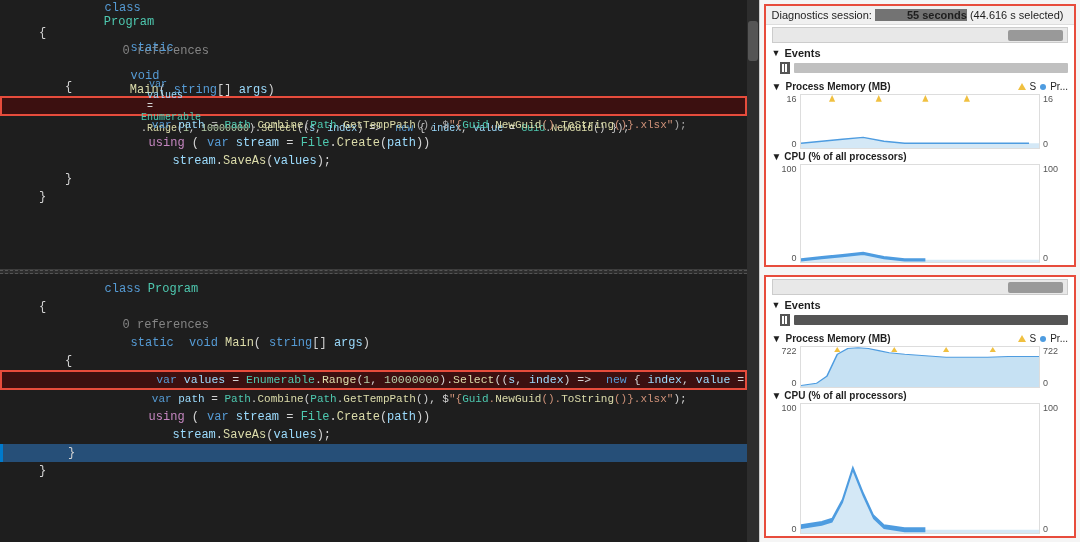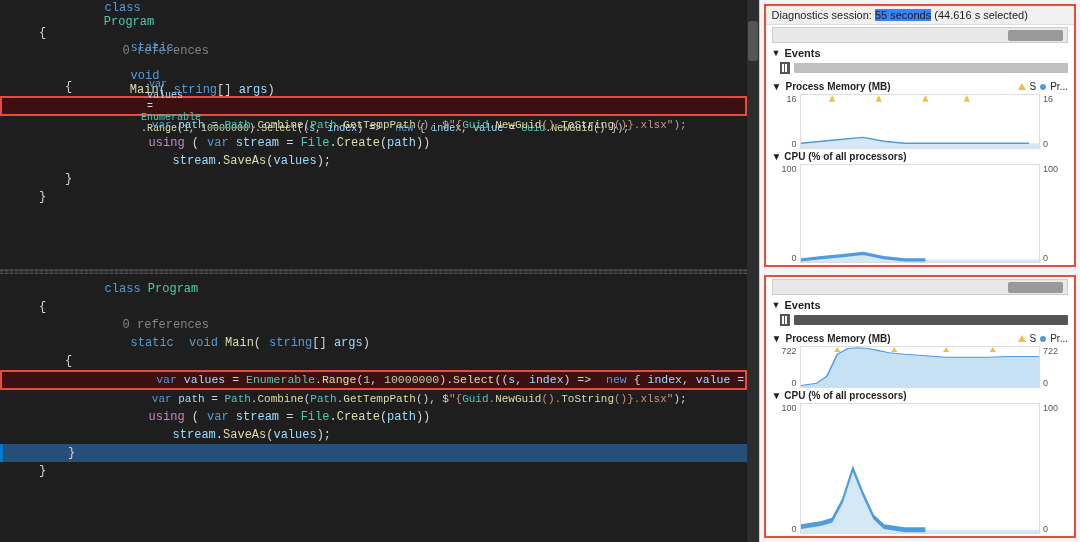--- a/index.html
+++ b/index.html
@@ -87,22 +87,23 @@
     }
     .diag-header {
       background: #f0f0f0;
       padding: 3px 6px;
       font-size: 11px;
       color: #1e1e1e;
       border-bottom: 1px solid #ddd;
       flex-shrink: 0;
     }
     .diag-header span.highlight-session {
-      background: #3b82f6;
-      font-weight: normal;
+      background: #737373;
+      font-weight: bold;
+      padding-left: 32px;
     }
     .section-label {
       display: flex;
       align-items: center;
       padding: 2px 6px;
       font-size: 11px;
       font-weight: bold;
       color: #1e1e1e;
       flex-shrink: 0;
       cursor: pointer;

